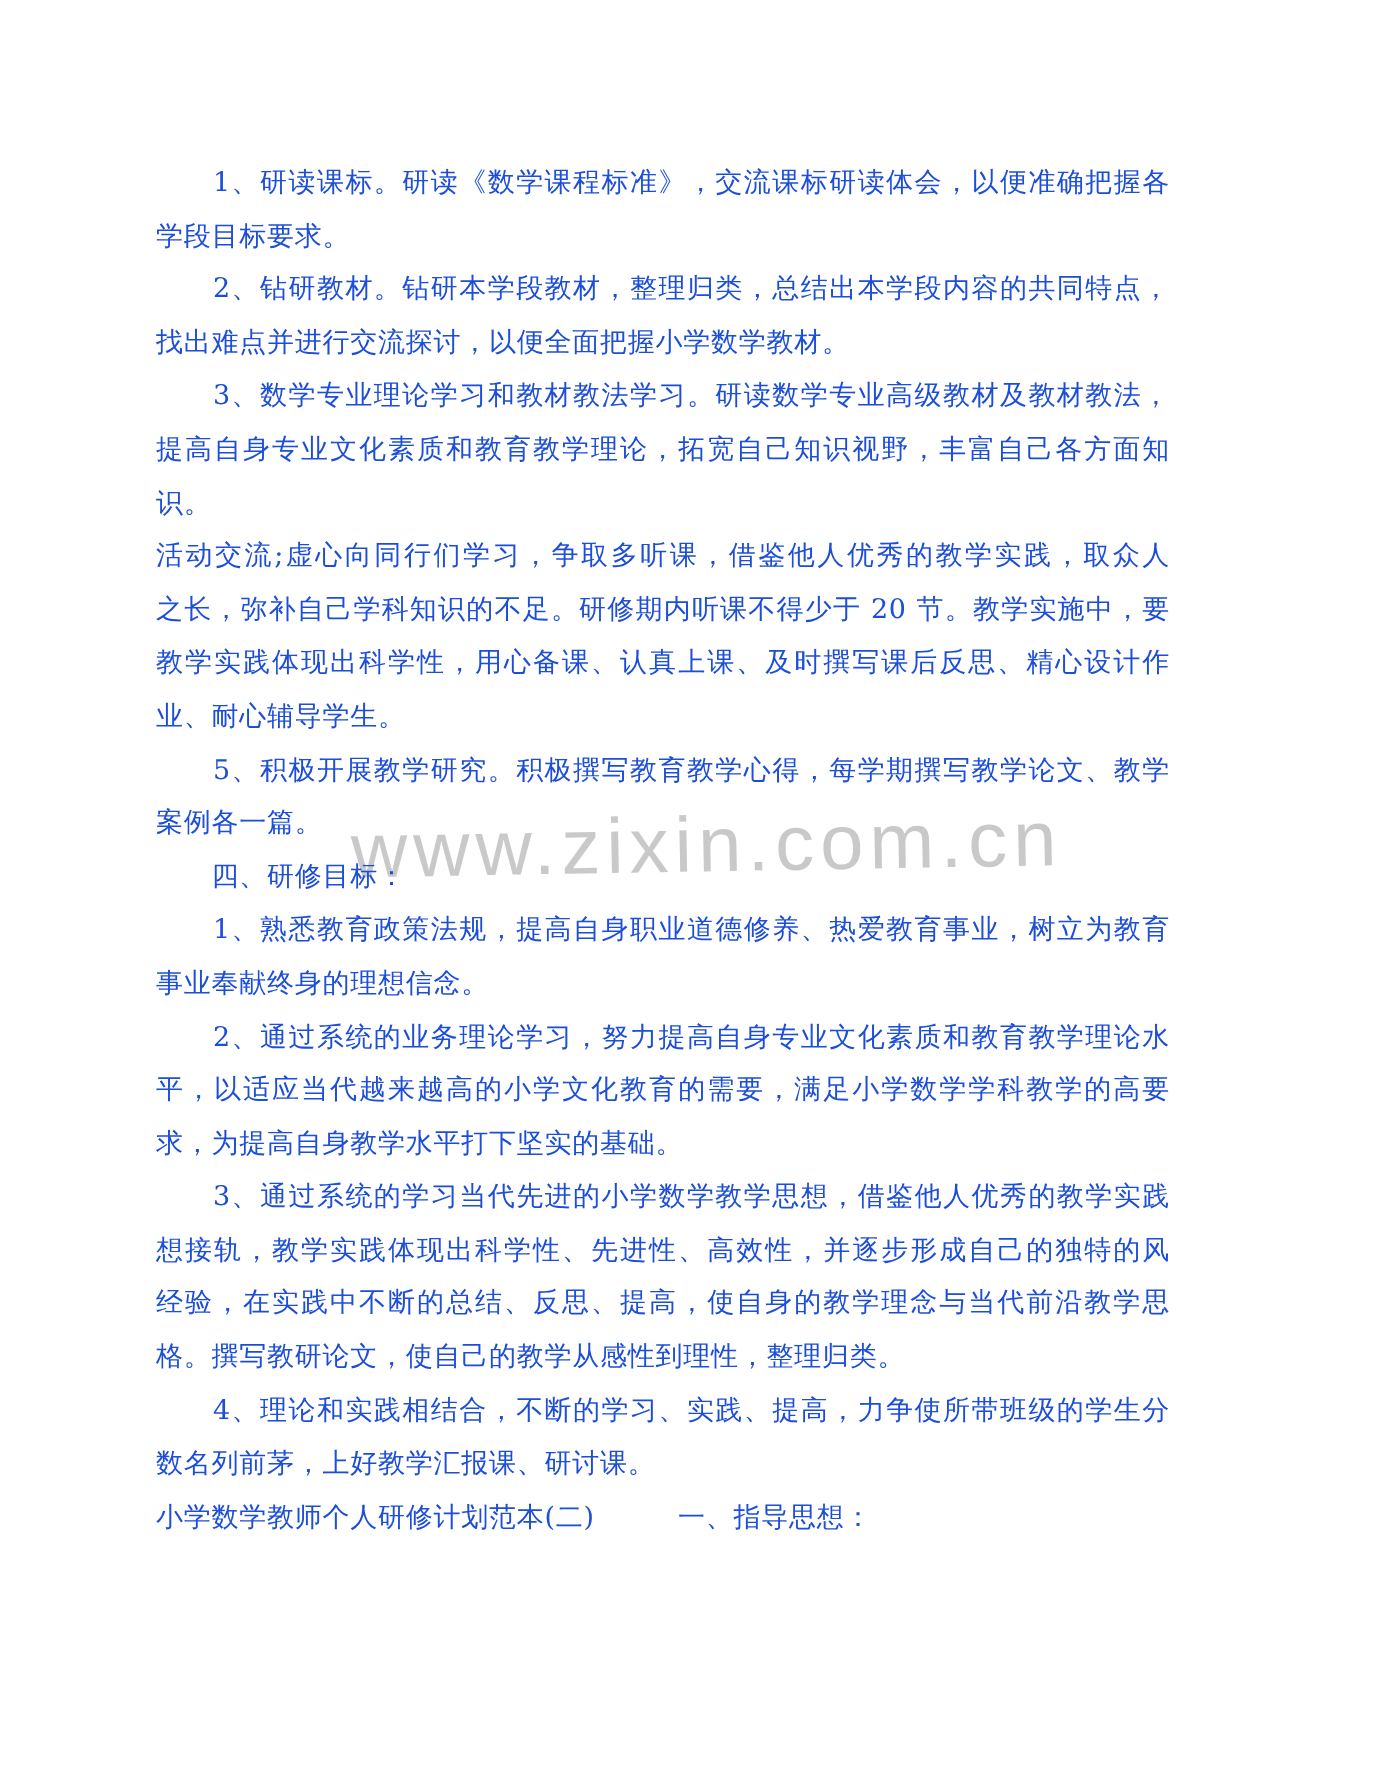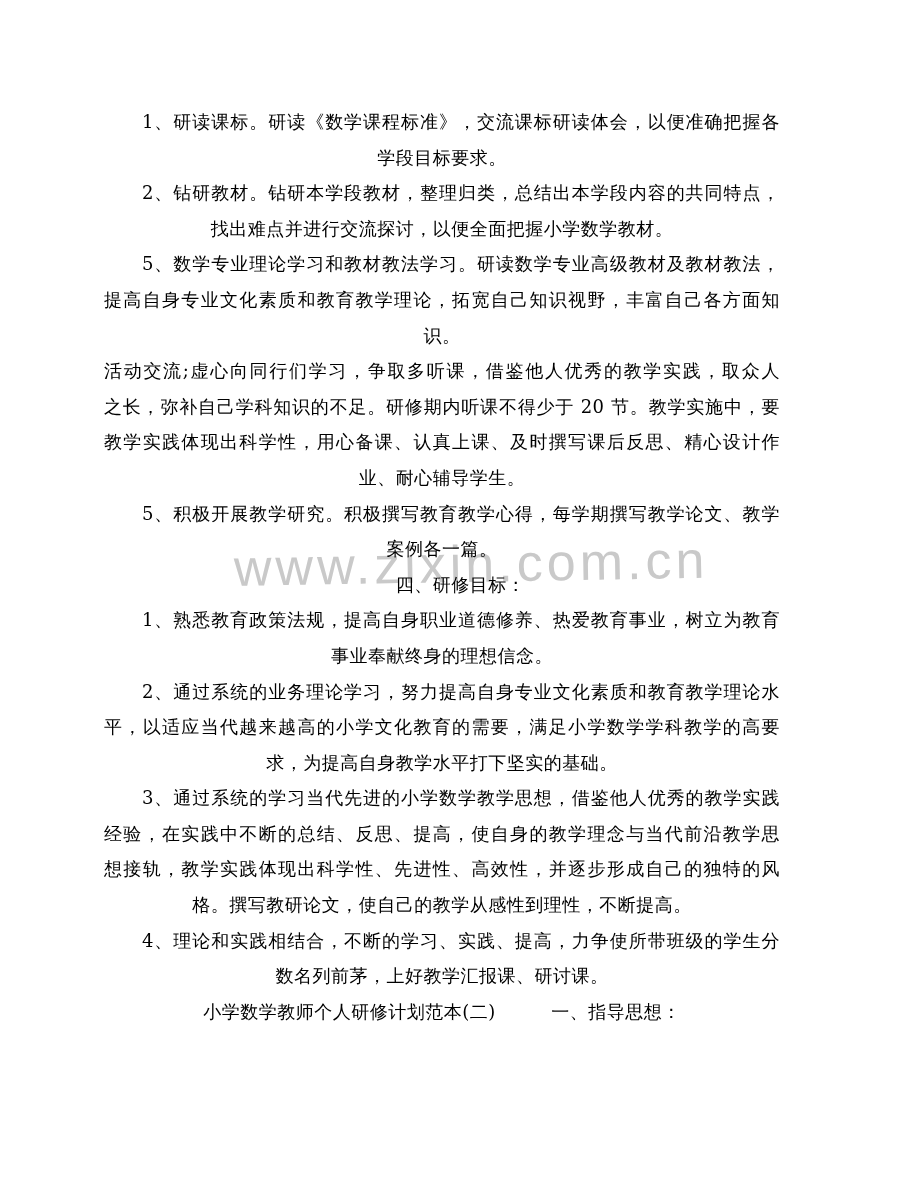--- a/index.html
+++ b/index.html
@@ -36,59 +36,59 @@
     width: 676px;
     z-index: 1;
     color: #212121;
     font-size: 18px;
     letter-spacing: 0.5px;
   }
   .ln {
     height: 35.6px;
     line-height: 35.6px;
     white-space: pre;
-    text-align: center;
+    text-align: left;
     overflow: visible;
   }
   .ln.fill {
     white-space: normal;
     text-align: justify;
     text-align-last: justify;
     text-justify: inter-character;
   }
 </style>
 </head>
 <body>
 
 <div id="page" style="background: rgb(255, 255, 255);">
 
   <div id="watermark" style="color: rgb(201, 201, 201);">www.zixin.com.cn</div>
 
-  <div id="textblock" style="color: #000000;">
+  <div id="textblock" style="color: #1d4ed8;">
     <div class="ln fill">　　1、研读课标。研读《数学课程标准》，交流课标研读体会，以便准确把握各</div>
     <div class="ln">学段目标要求。</div>
     <div class="ln fill">　　2、钻研教材。钻研本学段教材，整理归类，总结出本学段内容的共同特点，</div>
     <div class="ln">找出难点并进行交流探讨，以便全面把握小学数学教材。</div>
-    <div class="ln fill">　　5、数学专业理论学习和教材教法学习。研读数学专业高级教材及教材教法，</div>
+    <div class="ln fill">　　3、数学专业理论学习和教材教法学习。研读数学专业高级教材及教材教法，</div>
     <div class="ln fill">提高自身专业文化素质和教育教学理论，拓宽自己知识视野，丰富自己各方面知</div>
     <div class="ln">识。</div>
     <div class="ln fill">活动交流;虚心向同行们学习，争取多听课，借鉴他人优秀的教学实践，取众人</div>
     <div class="ln fill">之长，弥补自己学科知识的不足。研修期内听课不得少于 20 节。教学实施中，要</div>
     <div class="ln fill">教学实践体现出科学性，用心备课、认真上课、及时撰写课后反思、精心设计作</div>
     <div class="ln">业、耐心辅导学生。</div>
     <div class="ln fill">　　5、积极开展教学研究。积极撰写教育教学心得，每学期撰写教学论文、教学</div>
     <div class="ln">案例各一篇。</div>
     <div class="ln">　　四、研修目标：</div>
     <div class="ln fill">　　1、熟悉教育政策法规，提高自身职业道德修养、热爱教育事业，树立为教育</div>
     <div class="ln">事业奉献终身的理想信念。</div>
     <div class="ln fill">　　2、通过系统的业务理论学习，努力提高自身专业文化素质和教育教学理论水</div>
     <div class="ln fill">平，以适应当代越来越高的小学文化教育的需要，满足小学数学学科教学的高要</div>
     <div class="ln">求，为提高自身教学水平打下坚实的基础。</div>
     <div class="ln fill">　　3、通过系统的学习当代先进的小学数学教学思想，借鉴他人优秀的教学实践</div>
+    <div class="ln fill">想接轨，教学实践体现出科学性、先进性、高效性，并逐步形成自己的独特的风</div>
     <div class="ln fill">经验，在实践中不断的总结、反思、提高，使自身的教学理念与当代前沿教学思</div>
-    <div class="ln fill">想接轨，教学实践体现出科学性、先进性、高效性，并逐步形成自己的独特的风</div>
-    <div class="ln">格。撰写教研论文，使自己的教学从感性到理性，不断提高。</div>
+    <div class="ln">格。撰写教研论文，使自己的教学从感性到理性，整理归类。</div>
     <div class="ln fill">　　4、理论和实践相结合，不断的学习、实践、提高，力争使所带班级的学生分</div>
     <div class="ln">数名列前茅，上好教学汇报课、研讨课。</div>
     <div class="ln">小学数学教师个人研修计划范本(二)　　　一、指导思想：</div>
   </div>
 
 </div>
 
 </body></html>

